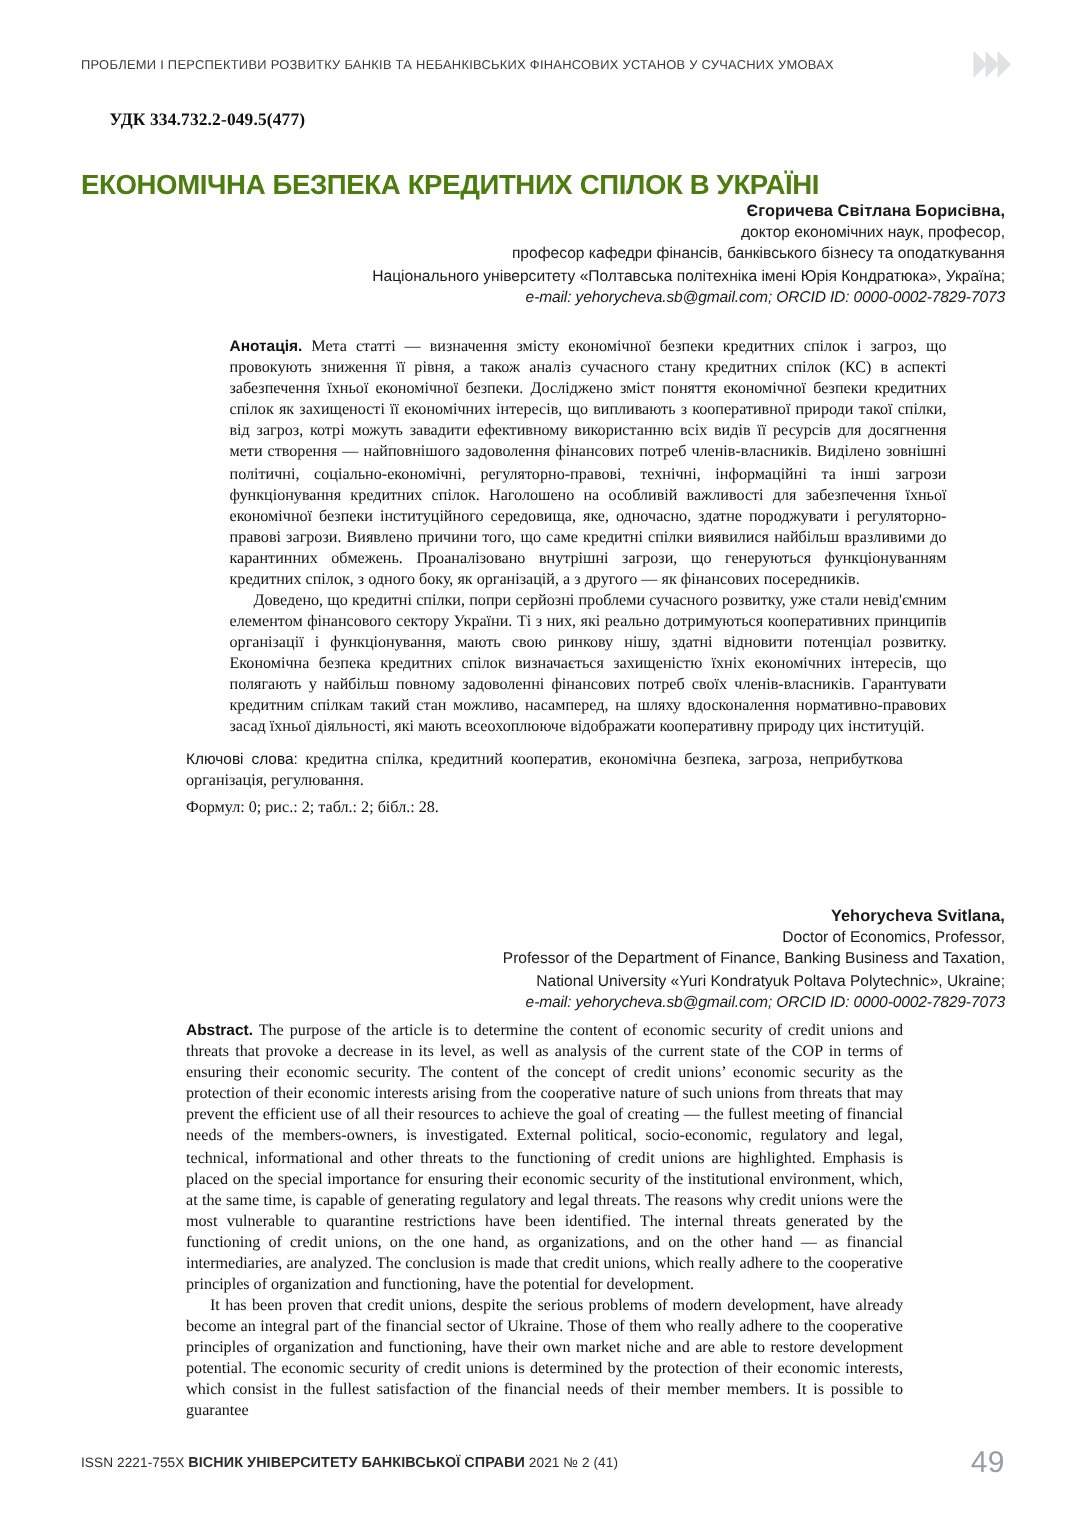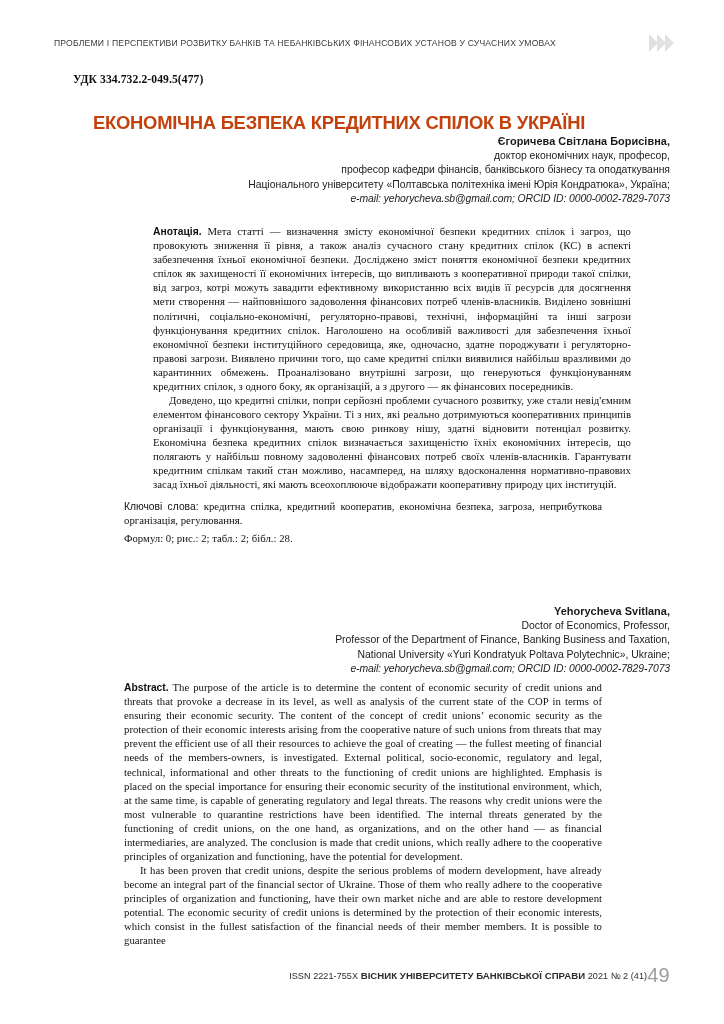--- a/index.html
+++ b/index.html
@@ -72,23 +72,22 @@
 
   
   .doc-title {
     position: absolute;
     left: 54px;
     right: 54px;
     font-family: "Liberation Sans", "DejaVu Sans", sans-serif;
     font-weight: bold;
     font-size: 18.4px;
     letter-spacing: -0.25px;
-    color: #c2410c;
+    color: #4d7c0f;
     line-height: 1.12;
-    margin-left: 39px;
   }
   .doc-title.uk { top: 101px; }
   .doc-title.en { top: 570px; }
 
   
   .author-block {
     position: absolute;
     right: 54px;
     left: 184px;
     text-align: right;
@@ -157,21 +156,21 @@
 
   
   .footer {
     position: absolute;
     left: 54px;
     right: 54px;
     bottom: 36px;
     height: 26px;
     display: flex;
     align-items: center;
-    justify-content: flex-end;
+    justify-content: space-between;
   }
   .footer-text {
     font-family: "Liberation Sans", "DejaVu Sans", sans-serif;
     font-size: 9.1px;
     color: #2d2d2d;
     letter-spacing: 0.05px;
     white-space: nowrap;
   }
   .footer-text .journal {
     font-weight: bold;

